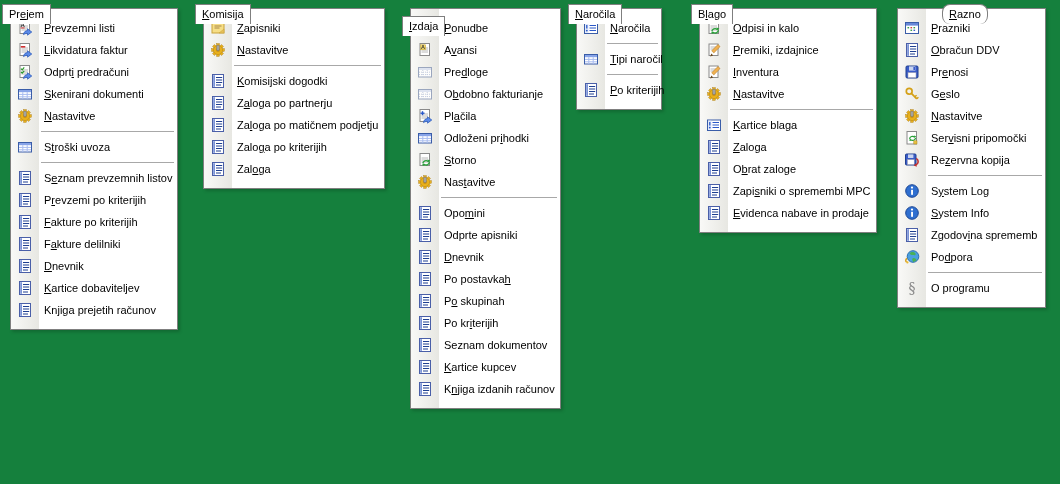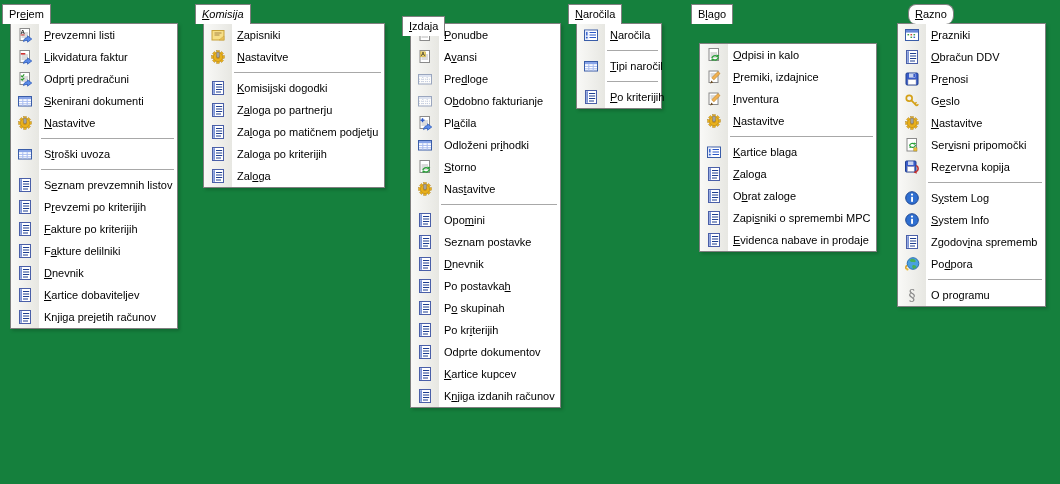--- a/index.html
+++ b/index.html
@@ -1,22 +1,22 @@
 <!DOCTYPE html>
 <html><head>
 <meta charset="utf-8">
 <style>
   html,body{margin:0;padding:0;background:#fff;}
   #canvas{position:relative;width:1060px;height:484px;background:#15803d;overflow:hidden;
           font-family:"Liberation Sans",sans-serif;font-size:11px;color:#000;}
   .menu-tab{position:absolute;top:4px;height:20px;line-height:19px;padding:0 6px;
             background:#fff;border:1px solid #7f7f7f;border-bottom:none;z-index:2;
             box-sizing:border-box;white-space:nowrap;cursor:default;}
-  .menu-panel{position:absolute;top:23px;background:#fff;border:1px solid #7f7f7f;
-              padding:0 0;z-index:1;box-sizing:border-box;
+  .menu-panel{position:absolute;top:8px;background:#fff;border:1px solid #7f7f7f;
+              padding:8px 0;z-index:1;box-sizing:border-box;
               box-shadow:2px 2px 3px rgba(0,0,0,.18);}
   .icon-strip{position:absolute;left:0;top:0;bottom:0;width:28px;
               background:linear-gradient(90deg,#f9f9f7 0%,#ececе7 80%,#e6e6e1 100%);
               background:linear-gradient(90deg,#f9f9f7,#e7e7e2);}
   .menu-item{position:relative;display:flex;align-items:center;height:22px;cursor:default;}
   .item-icon{width:16px;height:16px;margin-left:6px;flex:none;}
   .item-icon svg{width:16px;height:16px;display:block;}
   .item-label{margin-left:11px;white-space:nowrap;}
   .menu-separator{position:relative;height:9px;margin-left:30px;margin-right:3px;
                   display:flex;align-items:center;}
@@ -228,21 +228,21 @@
               <line x1="6" y1="4.5" x2="12.2" y2="4.5"></line>
               <line x1="6" y1="7" x2="12.2" y2="7"></line>
               <line x1="6" y1="9.5" x2="12.2" y2="9.5"></line>
               <line x1="6" y1="12" x2="11" y2="12"></line>
             </g>
           </svg>
         </span>
         <span class="item-label">Kn<u>j</u>iga prejetih računov</span>
       </div>
     </div>
-    <div class="menu-tab" style="left: 195px; font-style: italic;"><span><u>K</u>omisija</span></div>
+    <div class="menu-tab" style="left: 195px;"><span><u>K</u>omisija</span></div>
     <div class="menu-panel" style="left: 203px; width: 182px;">
       <div class="icon-strip"></div>
       <div class="menu-item">
         <span class="item-icon">
           <svg viewBox="0 0 16 16">
             <rect x="2" y="3.5" width="12" height="9.5" fill="#f6de86" stroke="#c8a23a"></rect>
             <path d="M14 9v4h-5z" fill="#e6c05a" stroke="#c8a23a" stroke-width=".5"></path>
             <path d="M4.5 6h7M4.5 8h5" stroke="#a8884a"></path>
           </svg>
         </span>
@@ -498,21 +498,21 @@
             <rect x="2.5" y="1.5" width="11" height="13" fill="#fff" stroke="#4a5fa8"></rect>
             <rect x="3.2" y="2.2" width="1.8" height="11.6" fill="#7b93d6"></rect>
             <g stroke="#1e3f90">
               <line x1="6" y1="4.5" x2="12.2" y2="4.5"></line>
               <line x1="6" y1="7" x2="12.2" y2="7"></line>
               <line x1="6" y1="9.5" x2="12.2" y2="9.5"></line>
               <line x1="6" y1="12" x2="11" y2="12"></line>
             </g>
           </svg>
         </span>
-        <span class="item-label">Seznam postavke</span>
+        <span class="item-label">Odprte apisniki</span>
       </div>
       <div class="menu-item">
         <span class="item-icon">
           <svg viewBox="0 0 16 16">
             <rect x="2.5" y="1.5" width="11" height="13" fill="#fff" stroke="#4a5fa8"></rect>
             <rect x="3.2" y="2.2" width="1.8" height="11.6" fill="#7b93d6"></rect>
             <g stroke="#1e3f90">
               <line x1="6" y1="4.5" x2="12.2" y2="4.5"></line>
               <line x1="6" y1="7" x2="12.2" y2="7"></line>
               <line x1="6" y1="9.5" x2="12.2" y2="9.5"></line>
@@ -573,21 +573,21 @@
             <rect x="2.5" y="1.5" width="11" height="13" fill="#fff" stroke="#4a5fa8"></rect>
             <rect x="3.2" y="2.2" width="1.8" height="11.6" fill="#7b93d6"></rect>
             <g stroke="#1e3f90">
               <line x1="6" y1="4.5" x2="12.2" y2="4.5"></line>
               <line x1="6" y1="7" x2="12.2" y2="7"></line>
               <line x1="6" y1="9.5" x2="12.2" y2="9.5"></line>
               <line x1="6" y1="12" x2="11" y2="12"></line>
             </g>
           </svg>
         </span>
-        <span class="item-label">Odprte dokumentov</span>
+        <span class="item-label">Seznam dokumentov</span>
       </div>
       <div class="menu-item">
         <span class="item-icon">
           <svg viewBox="0 0 16 16">
             <rect x="2.5" y="1.5" width="11" height="13" fill="#fff" stroke="#4a5fa8"></rect>
             <rect x="3.2" y="2.2" width="1.8" height="11.6" fill="#7b93d6"></rect>
             <g stroke="#1e3f90">
               <line x1="6" y1="4.5" x2="12.2" y2="4.5"></line>
               <line x1="6" y1="7" x2="12.2" y2="7"></line>
               <line x1="6" y1="9.5" x2="12.2" y2="9.5"></line>
@@ -659,21 +659,21 @@
               <line x1="6" y1="7" x2="12.2" y2="7"></line>
               <line x1="6" y1="9.5" x2="12.2" y2="9.5"></line>
               <line x1="6" y1="12" x2="11" y2="12"></line>
             </g>
           </svg>
         </span>
         <span class="item-label"><u>P</u>o kriterijih</span>
       </div>
     </div>
     <div class="menu-tab" style="left: 691px;"><span>B<u>l</u>ago</span></div>
-    <div class="menu-panel" style="left: 699px; width: 178px; margin-top: 20px;">
+    <div class="menu-panel" style="left: 699px; width: 178px;">
       <div class="icon-strip"></div>
       <div class="menu-item">
         <span class="item-icon">
           <svg viewBox="0 0 16 16">
             <rect x="3" y="1.5" width="9.5" height="12" fill="#fff" stroke="#8a8a8a"></rect>
             <g stroke="#b8b8b8">
               <line x1="4.5" y1="6" x2="11" y2="6"></line>
               <line x1="4.5" y1="8" x2="11" y2="8"></line>
               <line x1="4.5" y1="10" x2="11" y2="10"></line>
             </g>
@@ -804,21 +804,21 @@
               <line x1="6" y1="4.5" x2="12.2" y2="4.5"></line>
               <line x1="6" y1="7" x2="12.2" y2="7"></line>
               <line x1="6" y1="9.5" x2="12.2" y2="9.5"></line>
               <line x1="6" y1="12" x2="11" y2="12"></line>
             </g>
           </svg>
         </span>
         <span class="item-label"><u>E</u>videnca nabave in prodaje</span>
       </div>
     </div>
-    <div class="menu-tab" style="left: 908px; border-radius: 8px;"><span><u>R</u>azno</span></div>
+    <div class="menu-tab" style="left: 942px; border-radius: 8px;"><span><u>R</u>azno</span></div>
     <div class="menu-panel" style="left: 897px; width: 149px;">
       <div class="icon-strip"></div>
       <div class="menu-item">
         <span class="item-icon">
           <svg viewBox="0 0 16 16">
             <rect x="1.5" y="2.5" width="13" height="11" fill="#fff" stroke="#3a5da8"></rect>
             <rect x="2" y="3" width="12" height="2.6" fill="#6888d8"></rect>
             <g fill="#3aa048">
               <rect x="3.5" y="7" width="1.6" height="1.4"></rect>
               <rect x="6.5" y="9.6" width="1.6" height="1.4"></rect>

